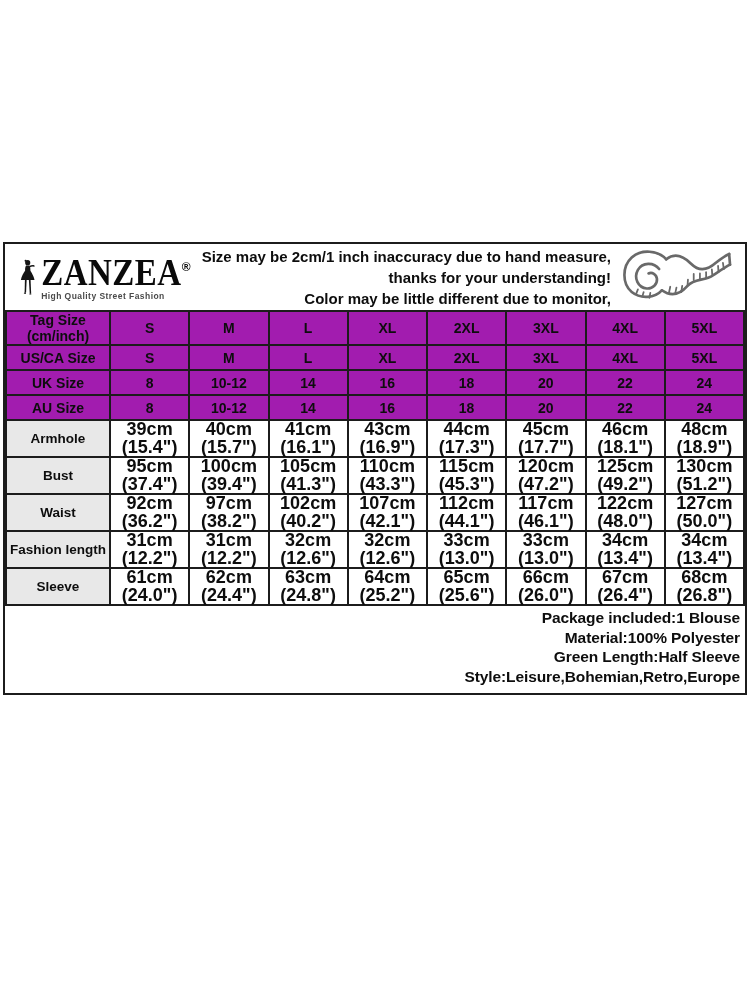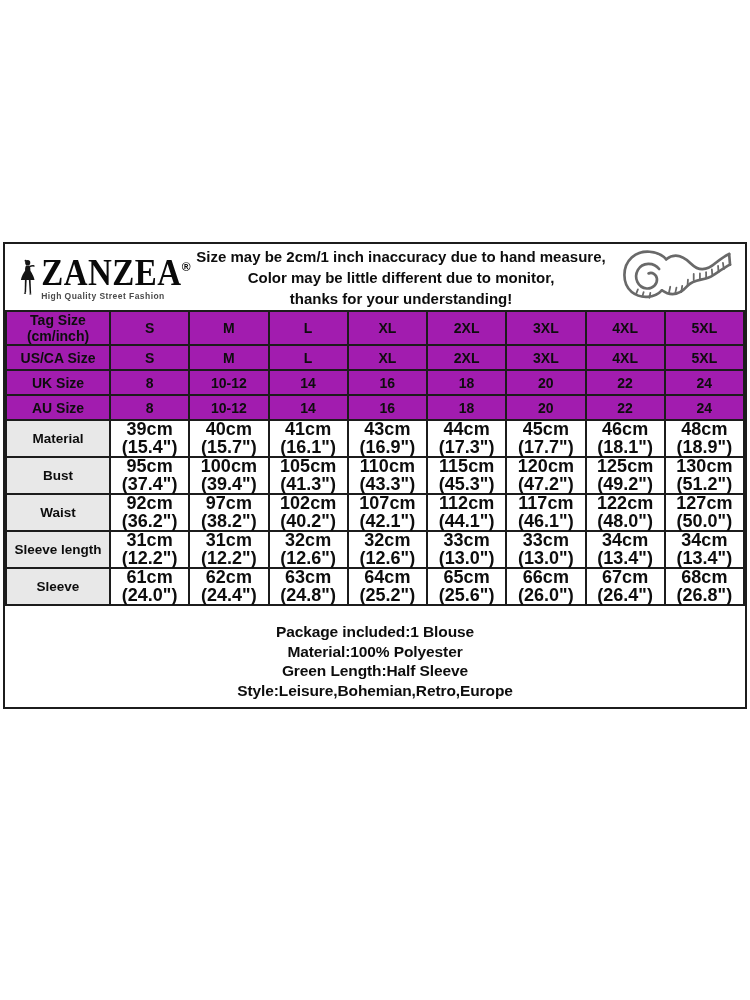--- a/index.html
+++ b/index.html
@@ -10,39 +10,39 @@
 
   
   .header { display:flex; align-items:center; height:66px; padding:2px 8px 2px 14px; }
   .brand { display:flex; align-items:center; gap:3px; flex:0 0 auto; width:172px; }
   .brand-text { display:flex; flex-direction:column; align-items:flex-start; }
   .brand-name { font-family:"Liberation Serif", serif; font-weight:bold; font-size:33px;
                 line-height:30px; color:#0a0a0a; letter-spacing:0.5px; transform:scaleY(1.12);
                 transform-origin:left bottom; white-space:nowrap; }
   .brand-name sup { font-size:12px; font-family:"Liberation Sans",sans-serif; font-weight:bold; vertical-align:super; }
   .brand-tagline { font-size:8.5px; font-weight:bold; color:#4a4a4a; letter-spacing:0.45px; white-space:nowrap; margin-top:2px; }
-  .disclaimer { flex:1; text-align:center; font-weight:bold; font-size:15px; line-height:21px; color:#0d0d0d; padding-right:4px; }
+  .disclaimer { flex:1; text-align:right; font-weight:bold; font-size:15px; line-height:21px; color:#0d0d0d; padding-right:4px; }
   .tape-wrap { flex:0 0 auto; width:122px; display:flex; justify-content:center; align-items:center; }
 
   
   table.size-table { width:100%; border-collapse:collapse; table-layout:fixed; }
   .size-table th, .size-table td { border:2px solid #1c1c1c; text-align:center; vertical-align:middle;
       font-weight:bold; color:#0d0d0d; padding:0 2px; }
   .size-table col.label-col { width:104px; }
   tr.shaded { height:25px; }
   tr.shaded th, tr.shaded td { background:#a21caf; font-size:14px;margin-top:8px; }
   tr.shaded.tall { height:33px; }
   tr.shaded.tall th { font-size:14px; line-height:16px; }
   tr.measure { height:36px; }
   tr.measure th { background:#e8e8e8; font-size:13.5px; }
   tr.measure td { background:#ffffff; font-size:18px; line-height:17.5px; }
 
   
-  .product-info { padding:16px 5px 7px 5px; font-size:15.5px; font-weight:bold; line-height:19.5px;
-      letter-spacing:-0.1px; text-align:center; background:#ffffff; }
+  .product-info { padding:2px 5px 7px 5px; font-size:15.5px; font-weight:bold; line-height:19.5px;
+      letter-spacing:-0.1px; text-align:right; background:#ffffff; }
 </style>
 </head>
 <body>
 
 <div class="sheet">
   <div class="frame">
 
     <div class="header">
       <div class="brand">
         <svg width="32" height="62" viewBox="0 0 34 63">
@@ -59,22 +59,22 @@
           </g>
         </svg>
         <div class="brand-text">
           <div class="brand-name"><span>ZANZEA</span><sup>®</sup></div>
           <div class="brand-tagline">High Quality Street Fashion</div>
         </div>
       </div>
 
       <div class="disclaimer">
         <div>Size may be 2cm/1 inch inaccuracy due to hand measure,</div>
+        <div>thanks for your understanding!</div>
         <div>Color may be little different due to monitor,</div>
-        <div>thanks for your understanding!</div>
       </div>
 
       <div class="tape-wrap">
         <svg width="116" height="62" viewBox="0 0 130 70">
           <g fill="none" stroke="#696969" stroke-width="3" stroke-linecap="round" stroke-linejoin="round">
             <path d="M54 15 C 45 5, 26 3, 15 13 C 4 23, 4 43, 15 52 C 25 60, 41 59, 49 50"></path>
             <path d="M46 26 C 40 18, 27 18, 22 27 C 17 36, 22 47, 32 48 C 39 48.5, 44 43, 43.5 37 C 43 32, 38 29, 34 31"></path>
             <path d="M54 15 C 64 7, 74 12, 82 20 C 91 29, 101 27, 110 19 C 115 15, 120 11, 125 9"></path>
             <path d="M49 50 C 60 58, 70 54, 78 45 C 86 36, 97 40, 107 33 C 113 29, 120 24, 126 21"></path>
             <path d="M125 9 L 126 21"></path>
@@ -142,21 +142,21 @@
             <td>8</td>
             <td>10-12</td>
             <td>14</td>
             <td>16</td>
             <td>18</td>
             <td>20</td>
             <td>22</td>
             <td>24</td>
           </tr>
           <tr class="measure">
-            <th>Material</th>
+            <th>Armhole</th>
             <td>39cm<br>(15.4")</td>
             <td>40cm<br>(15.7")</td>
             <td>41cm<br>(16.1")</td>
             <td>43cm<br>(16.9")</td>
             <td>44cm<br>(17.3")</td>
             <td>45cm<br>(17.7")</td>
             <td>46cm<br>(18.1")</td>
             <td>48cm<br>(18.9")</td>
           </tr>
           <tr class="measure">
@@ -175,21 +175,21 @@
             <td>92cm<br>(36.2")</td>
             <td>97cm<br>(38.2")</td>
             <td>102cm<br>(40.2")</td>
             <td>107cm<br>(42.1")</td>
             <td>112cm<br>(44.1")</td>
             <td>117cm<br>(46.1")</td>
             <td>122cm<br>(48.0")</td>
             <td>127cm<br>(50.0")</td>
           </tr>
           <tr class="measure">
-            <th>Sleeve length</th>
+            <th>Fashion length</th>
             <td>31cm<br>(12.2")</td>
             <td>31cm<br>(12.2")</td>
             <td>32cm<br>(12.6")</td>
             <td>32cm<br>(12.6")</td>
             <td>33cm<br>(13.0")</td>
             <td>33cm<br>(13.0")</td>
             <td>34cm<br>(13.4")</td>
             <td>34cm<br>(13.4")</td>
           </tr>
           <tr class="measure">

